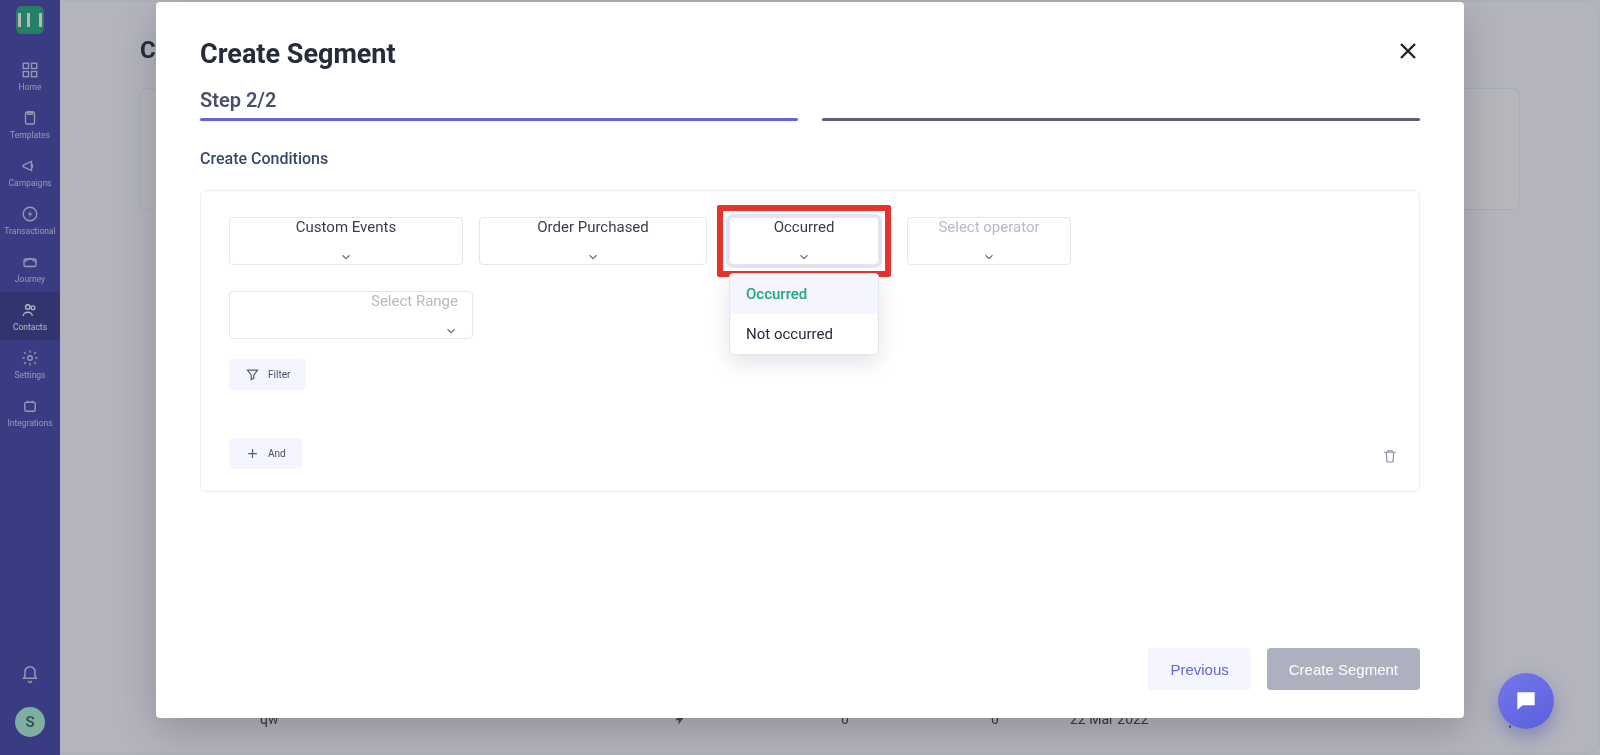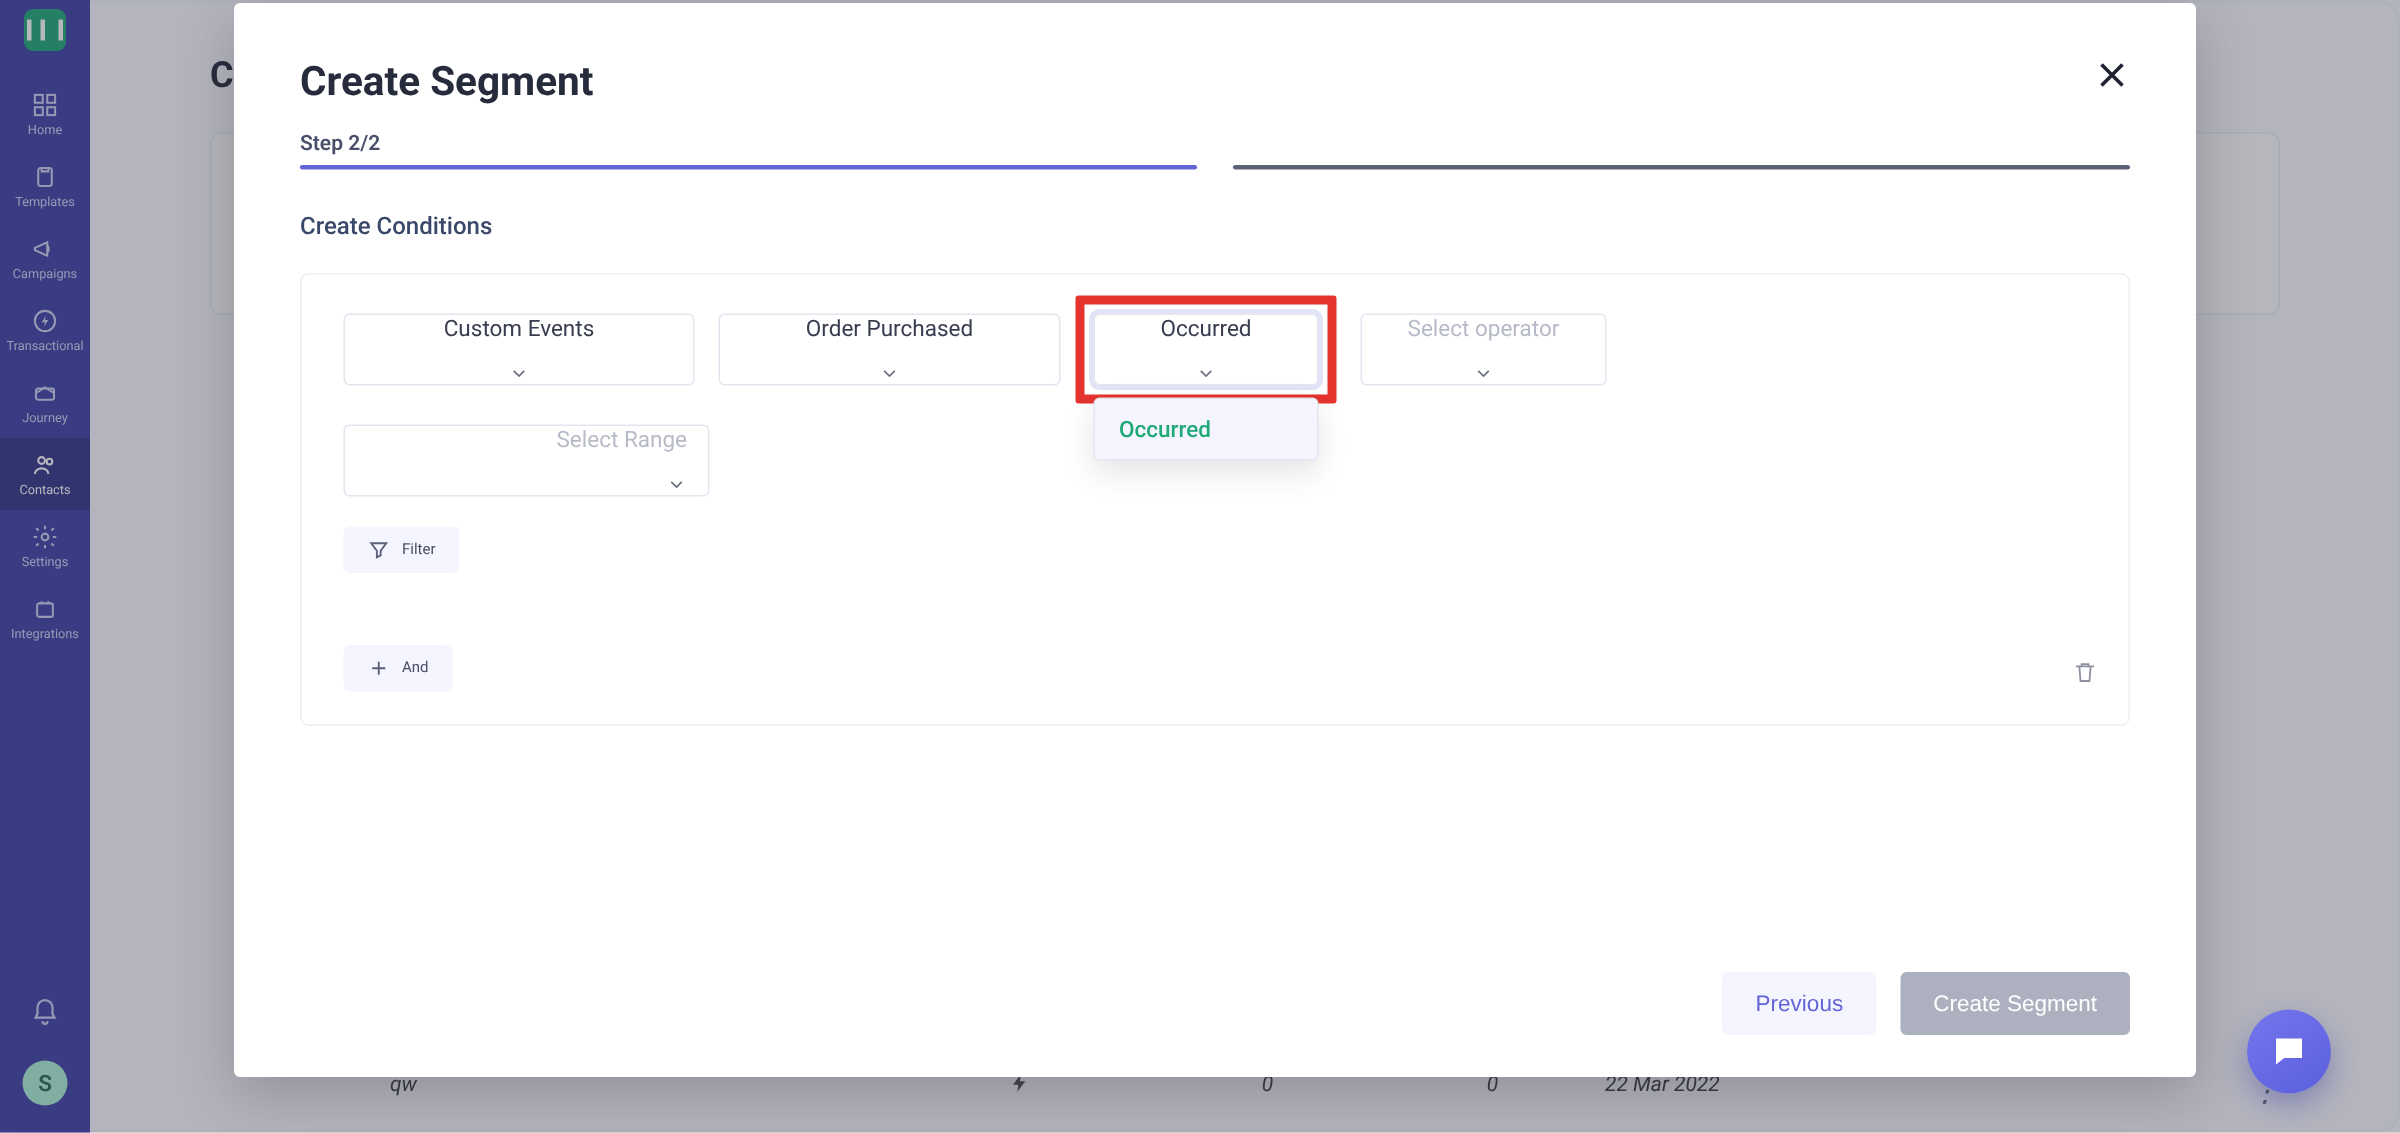--- a/index.html
+++ b/index.html
@@ -49,22 +49,22 @@
   .avatar{
     width:30px;height:30px;border-radius:50%;
     background:var(--badge-s);color:#2b6b53;font-weight:600;font-size:15px;
     display:flex;align-items:center;justify-content:center;margin-bottom:18px;
   }
   
   
   .page{position:absolute;left:60px;right:0;top:0;bottom:0;padding:36px 80px;box-sizing:border-box;}
   .page h1{font-size:24px;font-weight:700;margin:0 0 24px;}
   .page .card{height:120px;border:1px solid var(--border-light);border-radius:8px;background:#fff;}
-  .page .row{position:absolute;left:200px;right:80px;bottom:0;height:40px;display:flex;align-items:flex-start;
-    font-size:14px;color:#444;font-style:italic;}
+  .page .row{position:absolute;left:200px;right:80px;bottom:16px;height:40px;display:flex;align-items:center;
+    font-size:14px;color:#444;}
   .page .row .c0{width:330px;}
   .page .row .c1{width:180px;display:flex;justify-content:center;}
   .page .row .c2{width:150px;text-align:center;}
   .page .row .c3{width:150px;text-align:center;}
   .page .row .c4{width:220px;}
   .page .row .more{margin-left:auto;font-size:20px;color:#666;cursor:pointer;}
   .bolt svg{width:14px;height:14px;fill:#555;}
   
   .overlay{position:absolute;inset:0;background:var(--overlay);z-index:5;}
   
@@ -72,21 +72,21 @@
   .modal{
     position:absolute;left:156px;top:2px;width:1308px;height:716px;
     background:#fff;border-radius:4px;z-index:6;
     box-shadow:0 12px 40px rgba(0,0,0,.2);
     padding:36px 44px 28px;box-sizing:border-box;
     display:flex;flex-direction:column;
   }
   .modal-header{display:flex;align-items:flex-start;justify-content:space-between;}
   .modal-header h2{margin:0;font-size:27px;font-weight:700;color:var(--text-dark);}
   .close{font-size:30px;line-height:1;cursor:pointer;font-weight:300;}
-  .step-label{font-size:14px;font-weight:600;color:#49506a;margin-top:18px;}
+  .step-label{font-size:20px;font-weight:600;color:#49506a;margin-top:18px;}
   .progress{display:flex;gap:24px;margin-top:6px;}
   .progress .bar{flex:1;height:2.5px;background:#5c6079;border-radius:2px;}
   .progress .bar.done{background:var(--purple);}
   
   .subtitle{font-size:16px;color:#3a4869;margin-top:28px;font-weight:500;}
   
   .cond-card{
     margin-top:22px;border:1px solid var(--border-light);border-radius:6px;
     padding:26px 28px 22px;position:relative;
   }
@@ -293,20 +293,21 @@
 
       <div class="occurrence-wrap">
         <div class="select w-150">
           <span>Occurred</span>
           <svg class="chev" viewBox="0 0 24 24">
               <path d="M6 9l6 6 6-6"></path>
             </svg>
         </div>
         <div class="dropdown">
           <div class="opt selected">Occurred</div>
+          <div class="opt">Not occurred</div>
         </div>
       </div>
 
       <div class="select w-164 placeholder">
         <span>Select operator</span>
         <svg class="chev" viewBox="0 0 24 24">
             <path d="M6 9l6 6 6-6"></path>
           </svg>
       </div>
     </div>

